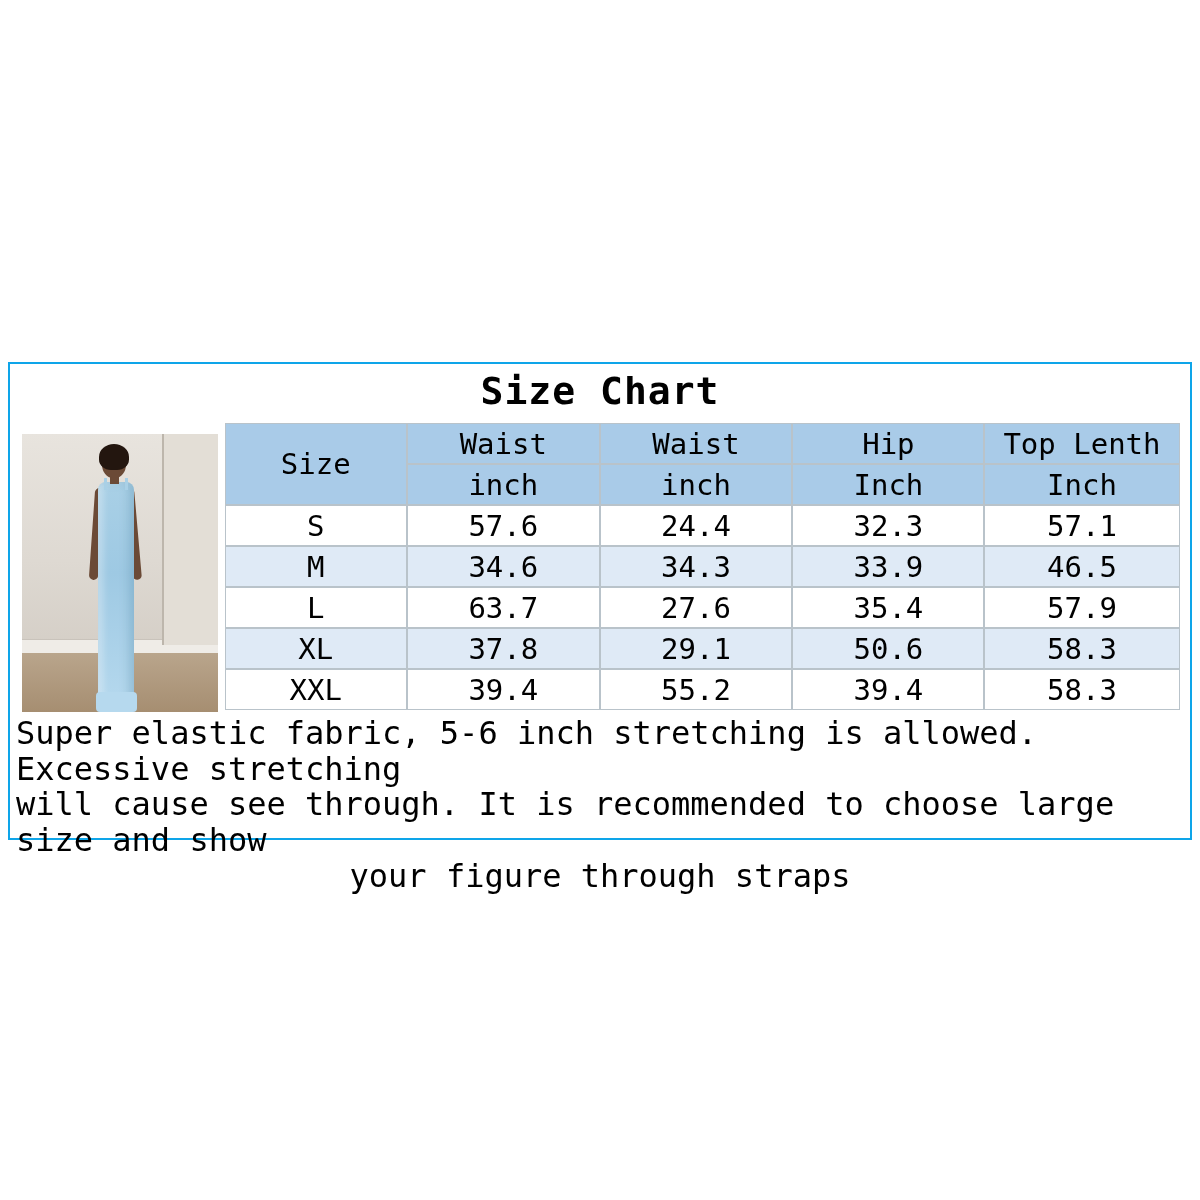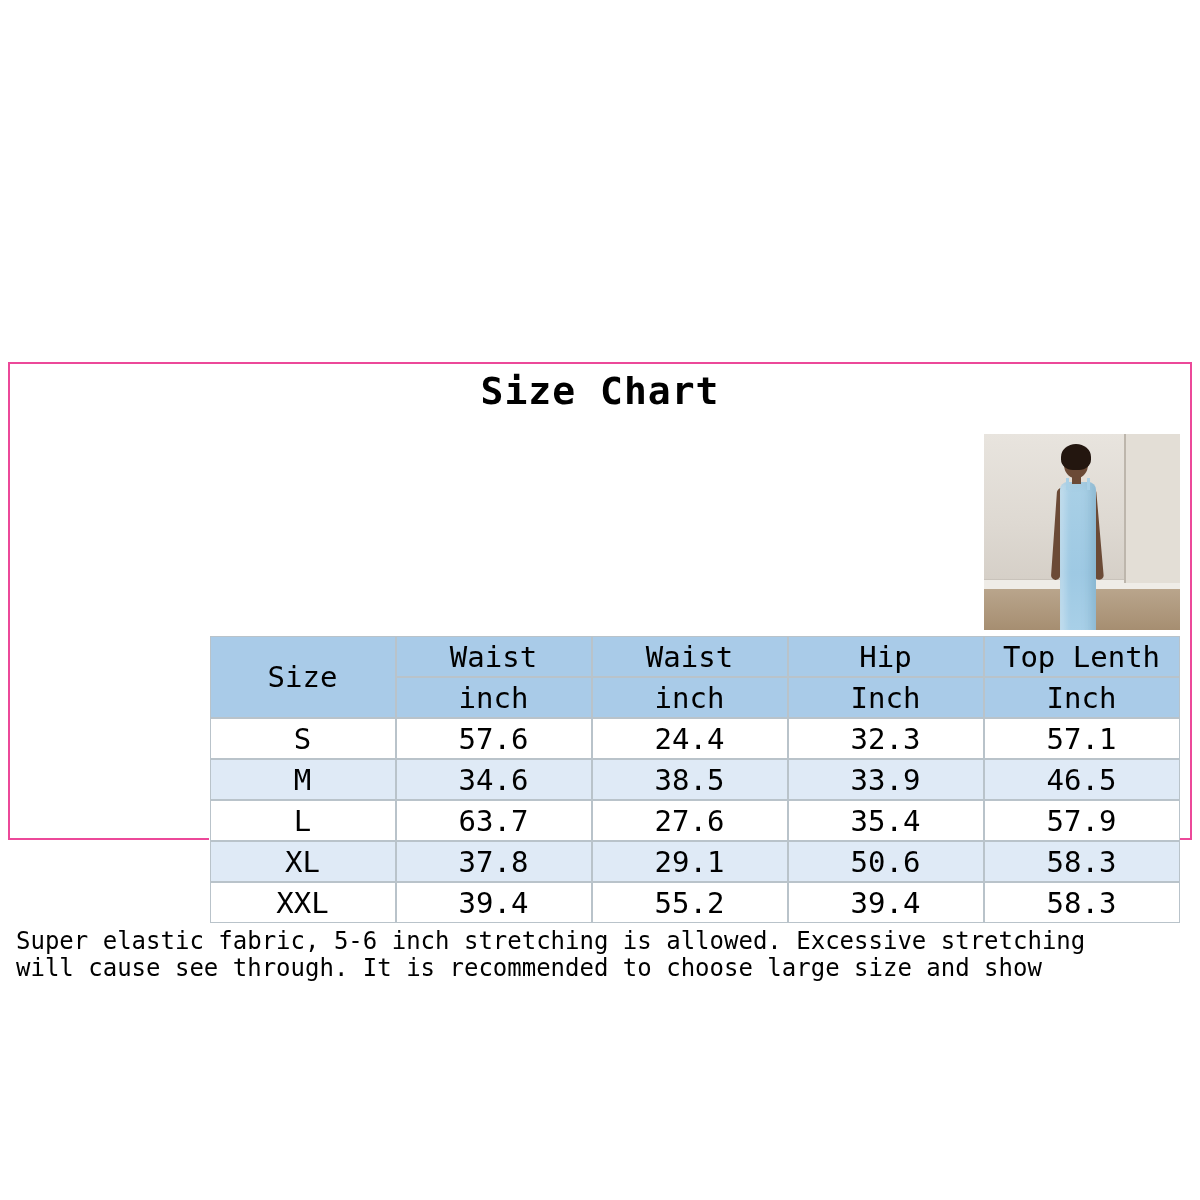--- a/index.html
+++ b/index.html
@@ -15,43 +15,42 @@
     overflow: hidden;
   }
 
   
   #size-chart-card {
     position: absolute;
     left: 8px;
     top: 362px;
     width: 1184px;
     height: 478px;
-    border: 2px solid #ec4899;
+    border: 2px solid #0ea5e9;
     background: #ffffff;
     box-sizing: border-box;
   }
 
   #chart-title {
     text-align: center;
     font-family: "DejaVu Sans Mono", monospace;
     font-size: 38px;
     font-weight: bold;
     letter-spacing: 1px;
     color: #000000;
     margin: 6px 0 2px 0;
     padding: 0;
     line-height: 1.15;
   }
 
   #chart-body {
     display: flex;
-    align-items: flex-end;
+    align-items: center;
     padding: 0 10px 0 12px;
     box-sizing: border-box;
-    flex-direction: column;
   }
 
   
   #model-photo {
     width: 196px;
     height: 278px;
     flex: 0 0 196px;
     position: relative;
     overflow: hidden;
     background: #cfc9c2;
@@ -178,21 +177,21 @@
     background: #dfeaf6;
   }
   tr.row-plain td {
     background: #ffffff;
   }
   .col-size { width: 186px; }
   .col-m    { width: 196px; }
 
   #note {
     font-family: "DejaVu Sans Mono", monospace;
-    font-size: 24px;
+    font-size: 32px;
     line-height: 1.12;
     color: #000000;
     text-align: center;
     padding: 4px 6px 0 6px;
     margin: 0;
   }
   #note .line1, #note .line2 { display: block; text-align: left; }
   #note .line3 { display: block; text-align: center; }
 </style>
 </head>
@@ -249,21 +248,21 @@
         <tr class="row-plain">
           <td class="size-cell">S</td>
           <td>57.6</td>
           <td>24.4</td>
           <td>32.3</td>
           <td>57.1</td>
         </tr>
         <tr class="row-alt">
           <td class="size-cell">M</td>
           <td>34.6</td>
-          <td>38.5</td>
+          <td>34.3</td>
           <td>33.9</td>
           <td>46.5</td>
         </tr>
         <tr class="row-plain">
           <td class="size-cell">L</td>
           <td>63.7</td>
           <td>27.6</td>
           <td>35.4</td>
           <td>57.9</td>
         </tr>
@@ -281,14 +280,15 @@
           <td>39.4</td>
           <td>58.3</td>
         </tr>
       </tbody>
     </table>
   </div>
 
   <p id="note">
     <span class="line1">Super elastic fabric, 5-6 inch stretching is allowed. Excessive stretching</span>
     <span class="line2">will cause see through. It is recommended to choose large size and show</span>
+    <span class="line3">your figure through straps</span>
   </p>
 </div>
 
 </body></html>

